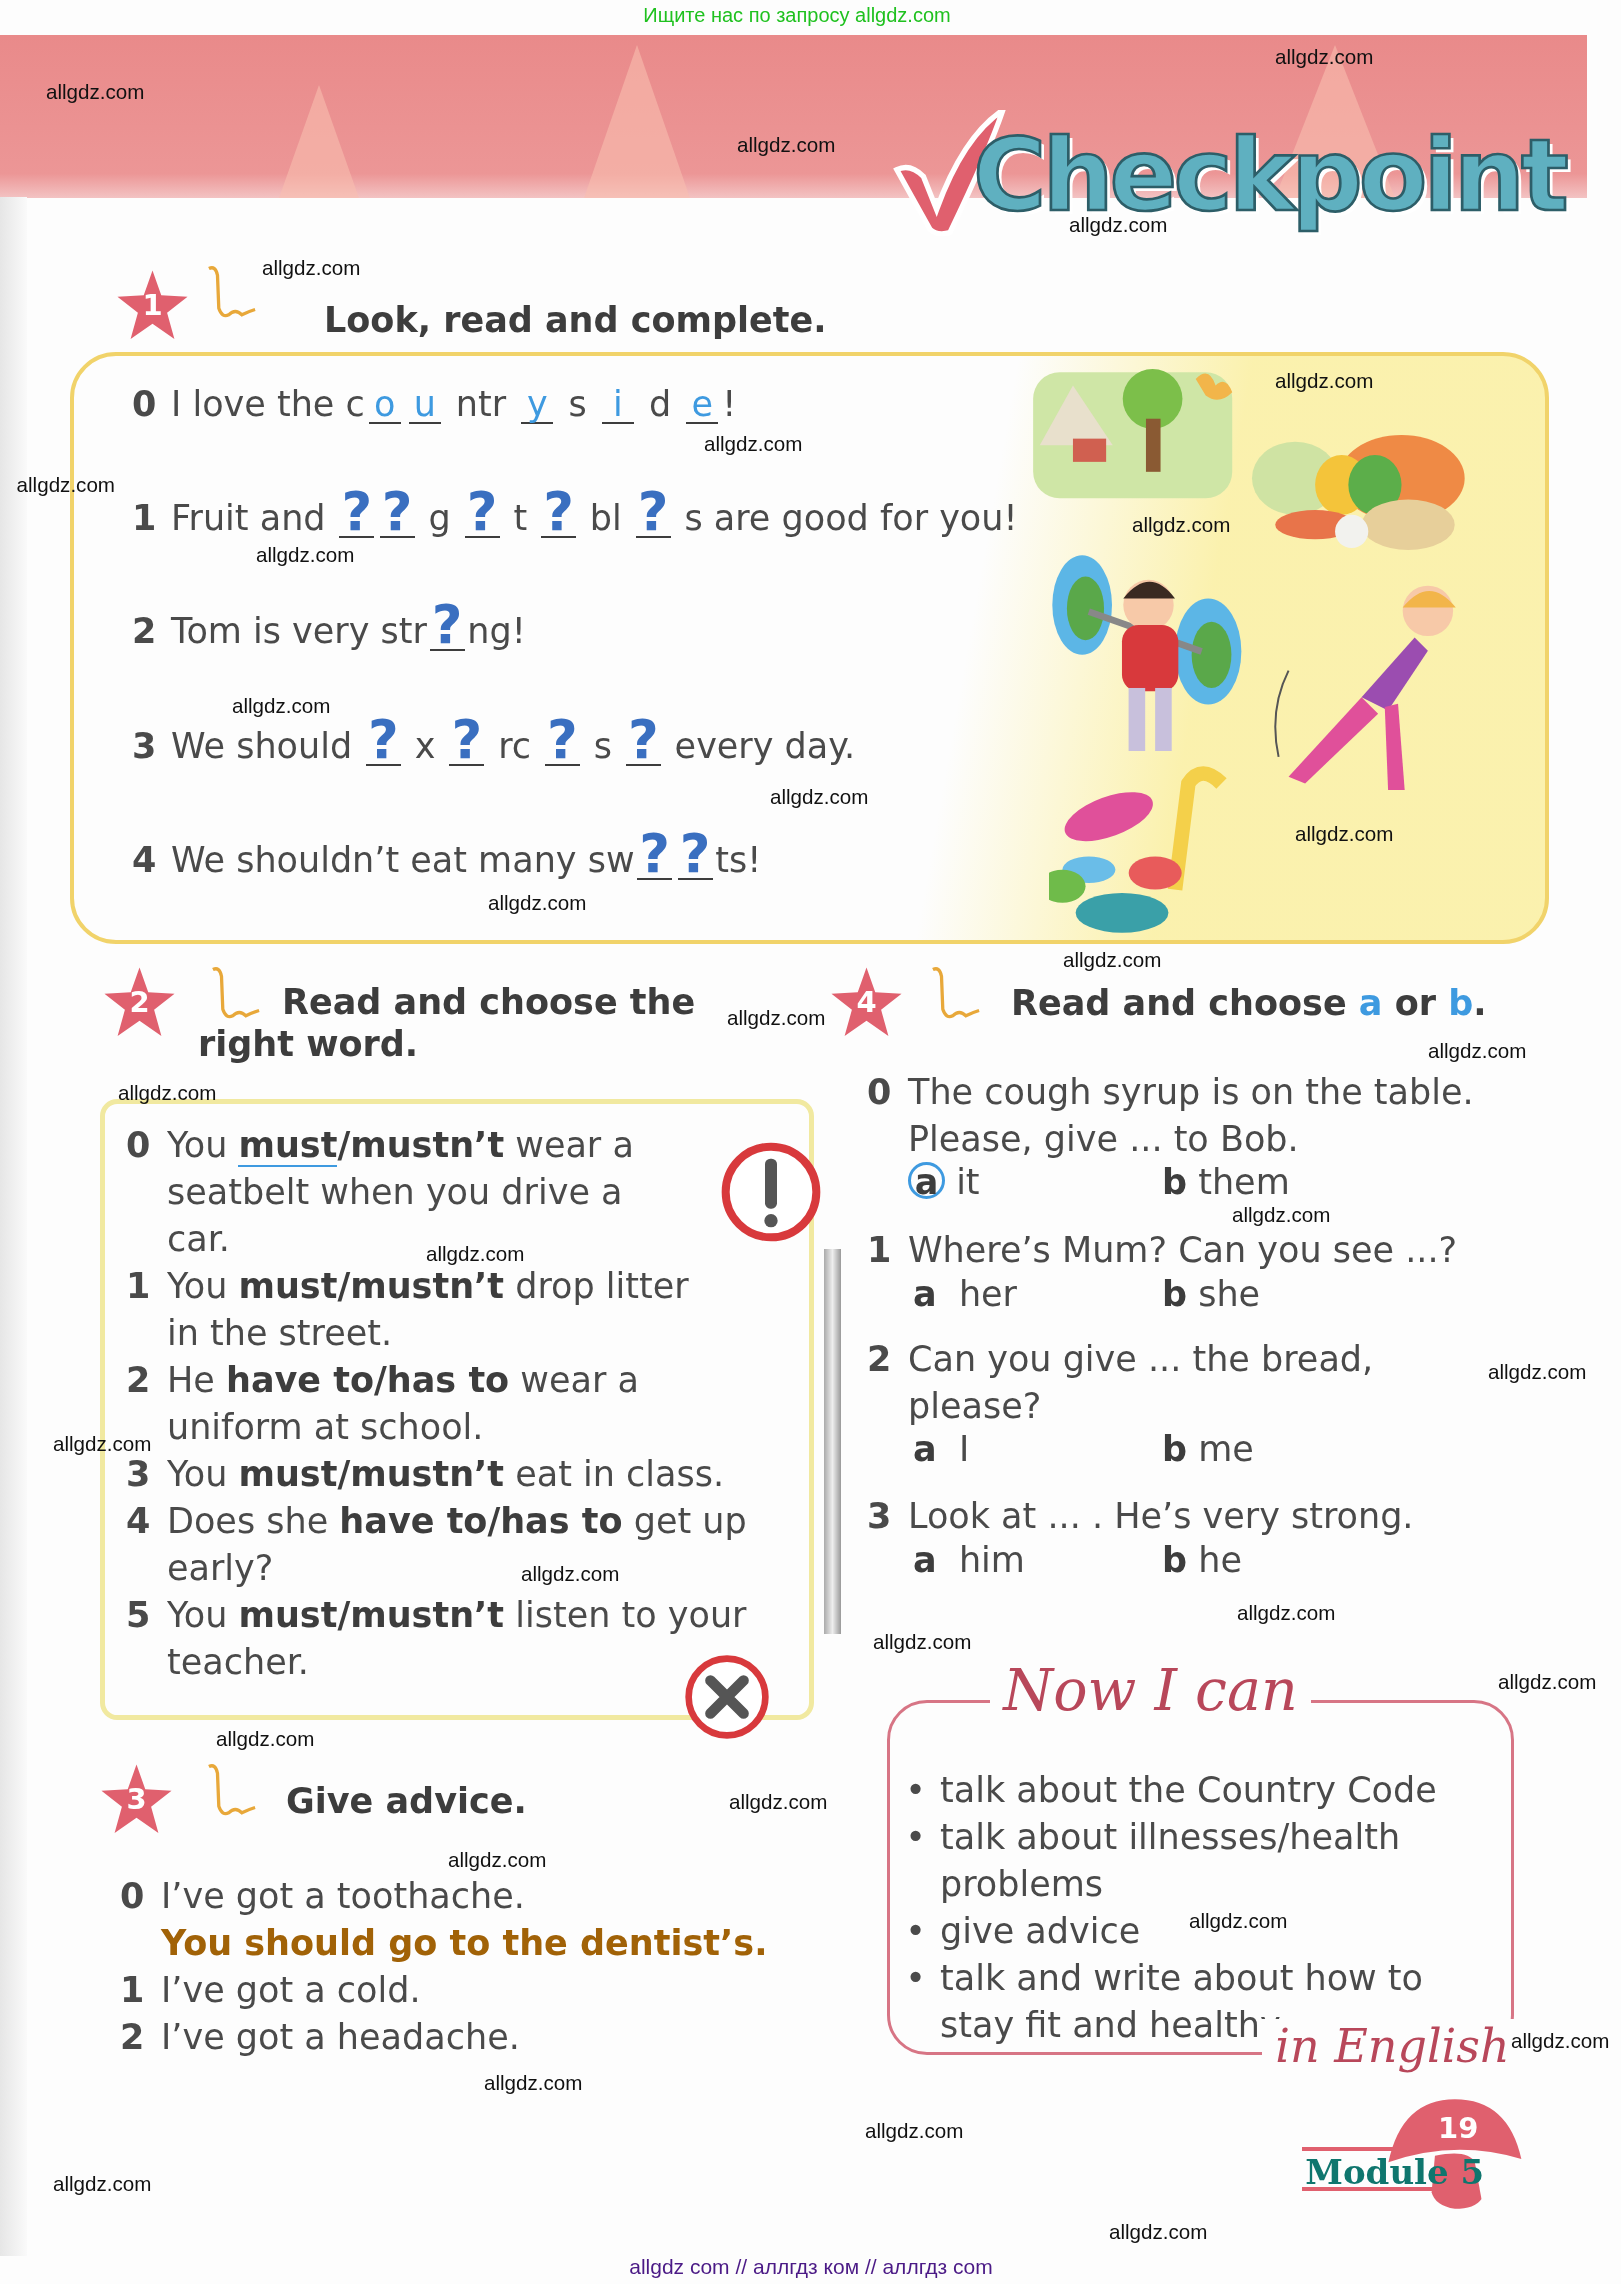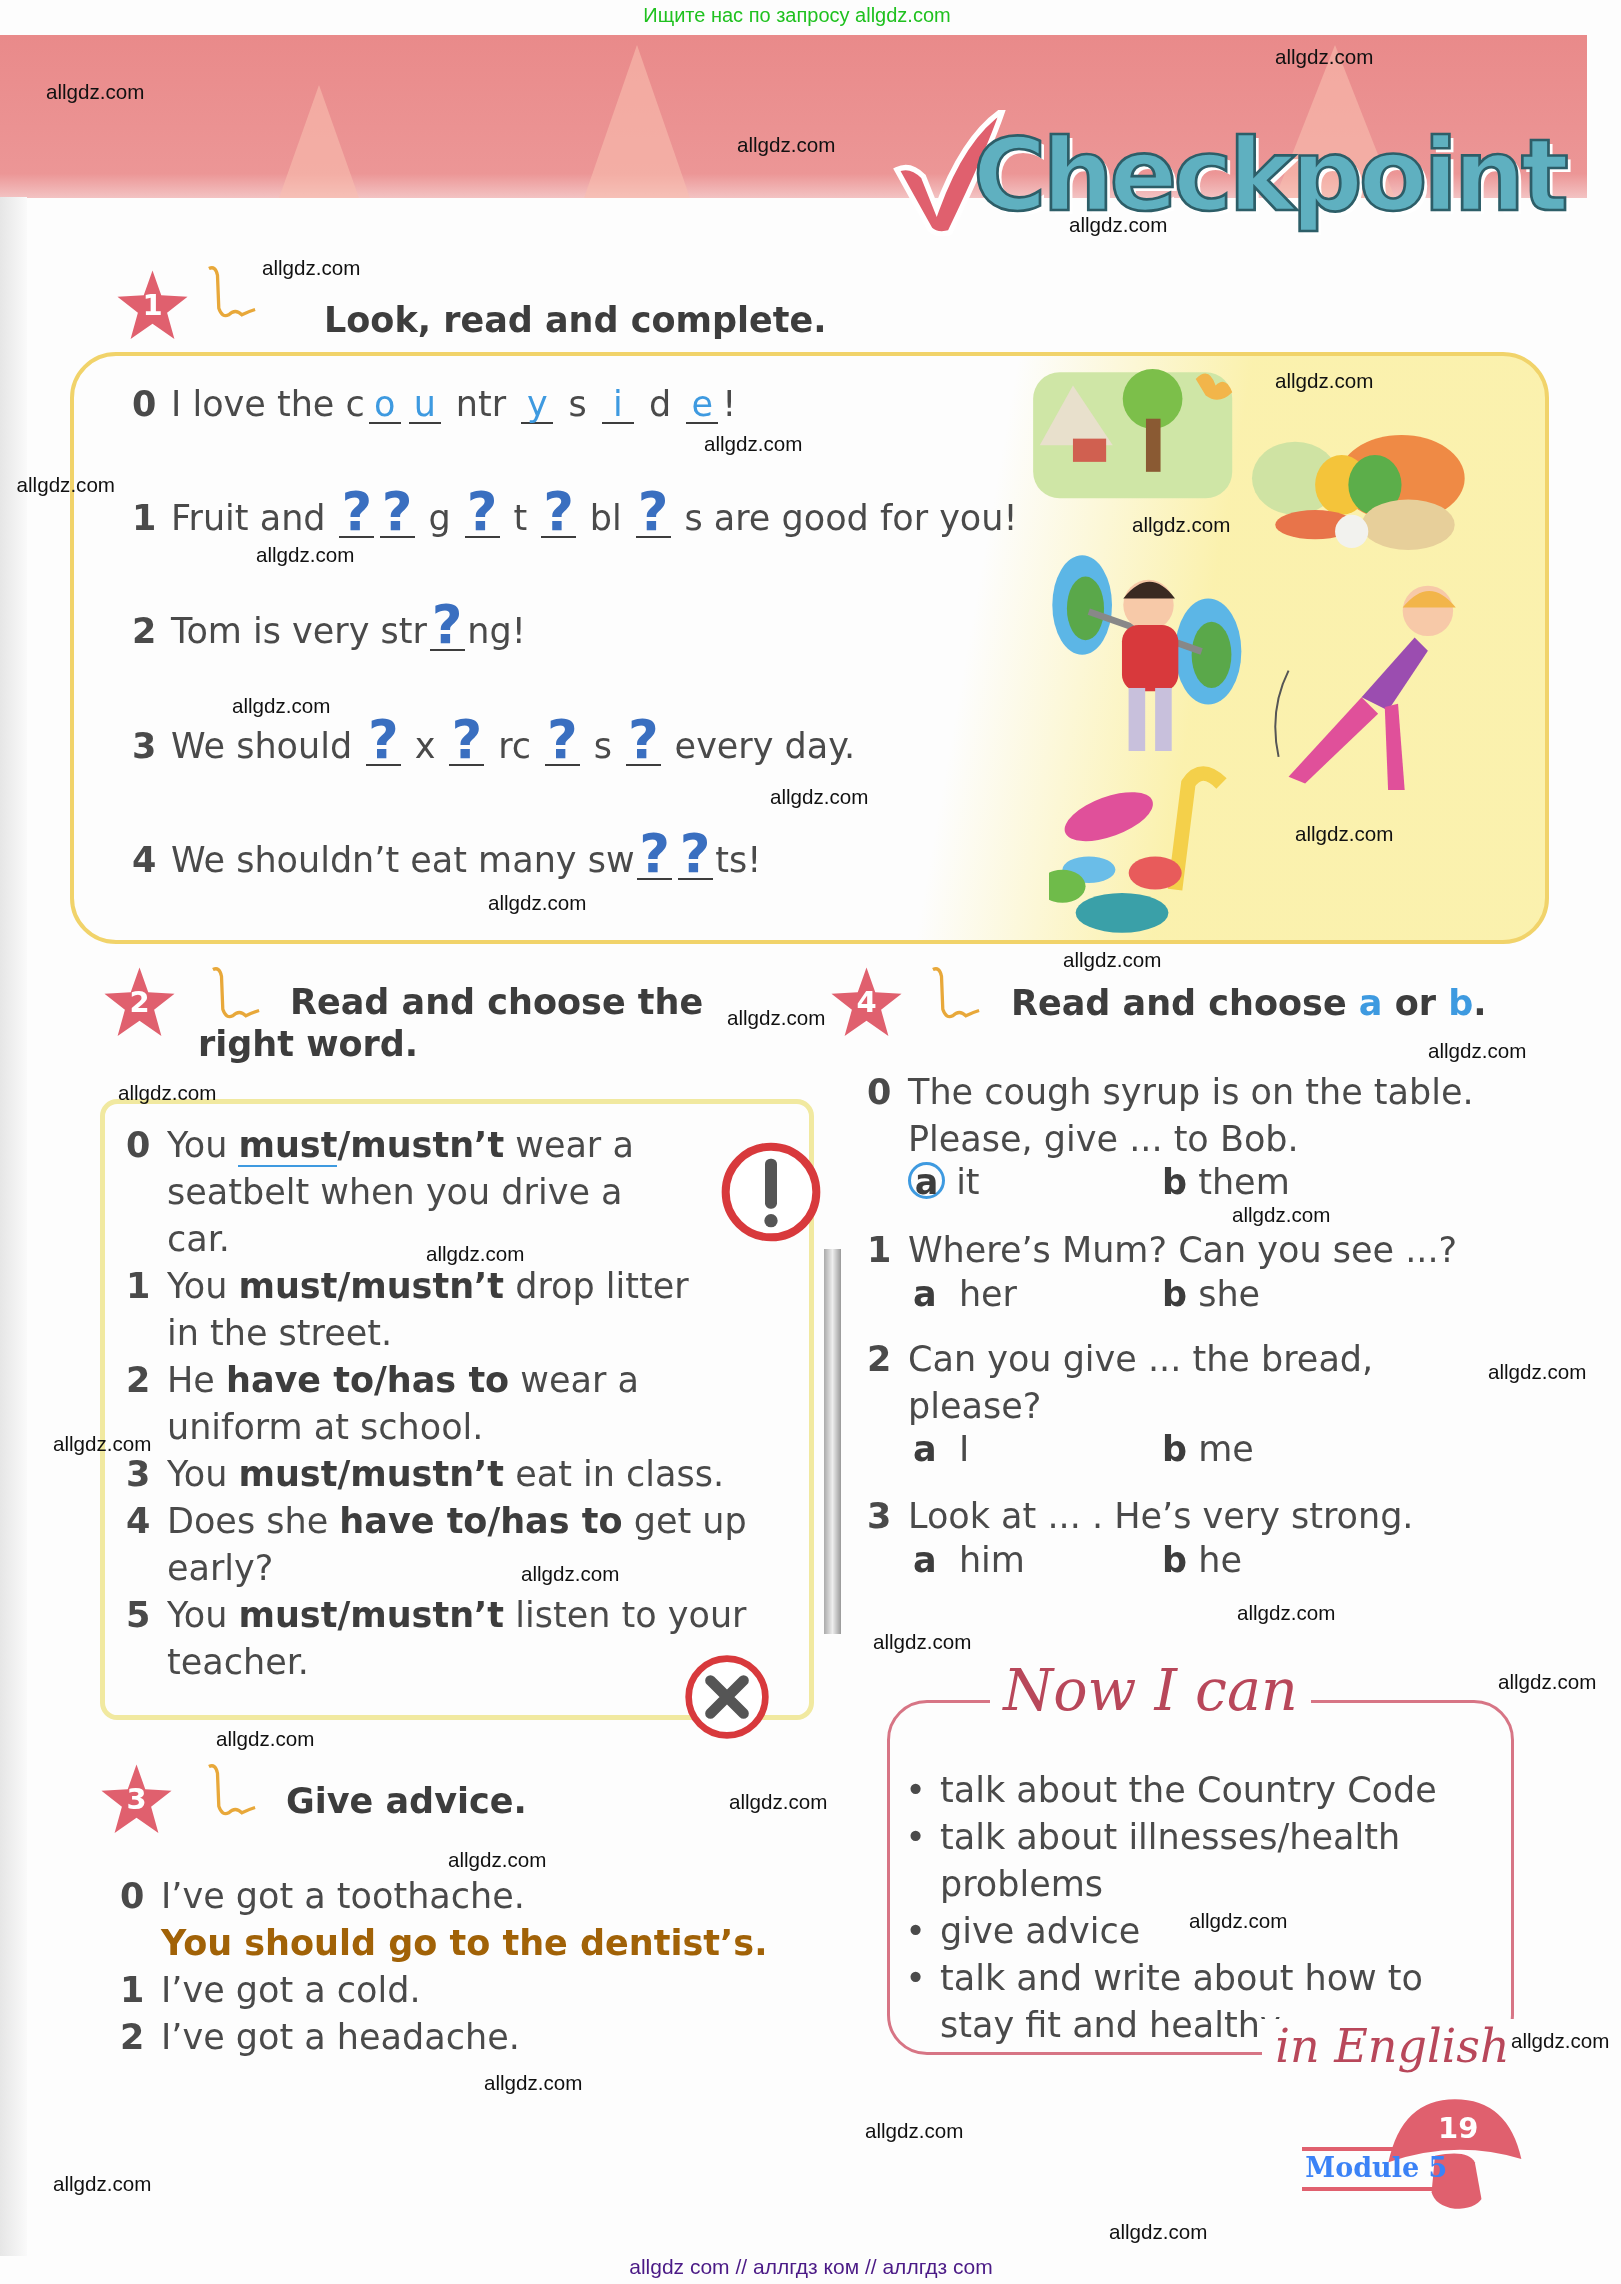--- a/index.html
+++ b/index.html
@@ -162,21 +162,21 @@
 
 <div class="star" style="left:103px;top:966px;">
   <svg viewBox="0 0 100 100">
       <polygon points="50,2 62,36 98,38 70,60 80,96 50,75 20,96 30,60 2,38 38,36" fill="#e0606e"></polygon>
     </svg>
   <div class="num">2</div>
 </div>
 <svg class="pen" style="left:203px;top:963px;" viewBox="0 0 100 100">
     <path d="M15 10 Q25 5 28 20 L30 70 Q35 85 45 80 Q55 70 65 80 Q75 75 85 72" stroke="#e8a83a" stroke-width="5" fill="none"></path>
   </svg>
-<div class="heading" style="left:282px;top:982px;margin-left:8px;">Read and choose the</div>
+<div class="heading" style="left:282px;top:982px;">Read and choose the</div>
 <div class="heading" style="left:198px;top:1024px;">right word.</div>
 
 <div class="abs ex2-box"></div>
 
 <div class="para" style="left:126px;top:1122px;width:638px;">
   <div>
     <span class="n">0</span><span>You</span> <b class="underline">must</b><b>/</b><b>mustn’t</b> <span>wear a</span>
     <span class="indent">seatbelt when you drive a</span>
     <span class="indent">car.</span>
   </div>
@@ -280,21 +280,21 @@
 <div class="abs inenglish">in English</div>
 
 <div class="abs mushroom">
   <svg width="226" height="120" viewBox="0 0 340 180" style="position:absolute;left:0;top:0;">
     <line x1="0" y1="75" x2="200" y2="75" stroke="#e0606e" stroke-width="6"></line>
     <line x1="0" y1="135" x2="200" y2="135" stroke="#e0606e" stroke-width="6"></line>
     <path d="M130 95 Q150 0 230 0 Q310 0 330 90 Q230 60 130 95 Z" fill="#e0606e"></path>
     <path d="M200 85 Q250 75 260 95 L270 150 Q260 165 230 165 Q200 160 195 140 Z" fill="#e0606e"></path>
   </svg>
   <div style="position:absolute;left:136px;top:12px;color:#fff;font-weight:bold;font-size:29px;">19</div>
-  <div style="position:absolute;left:3.3px;top:53px;color:#3b82f6;font-family:'DejaVu Serif',serif;font-weight:bold;font-size:27px;">Module 5</div>
+  <div style="position:absolute;left:3.3px;top:53px;color:#0f766e;font-family:'DejaVu Serif',serif;font-weight:bold;font-size:34px;">Module 5</div>
 </div>
 
 <div id="watermarks">
     <div class="watermark" style="left: 1275px; top: 45px;">allgdz.com</div>
     <div class="watermark" style="left: 46px; top: 80px;">allgdz.com</div>
     <div class="watermark" style="left: 737px; top: 133px;">allgdz.com</div>
     <div class="watermark" style="left: 1069px; top: 213px;">allgdz.com</div>
     <div class="watermark" style="left: 262px; top: 256px;">allgdz.com</div>
     <div class="watermark" style="left: 1275px; top: 369px;">allgdz.com</div>
     <div class="watermark" style="left: 704px; top: 432px;">allgdz.com</div>

